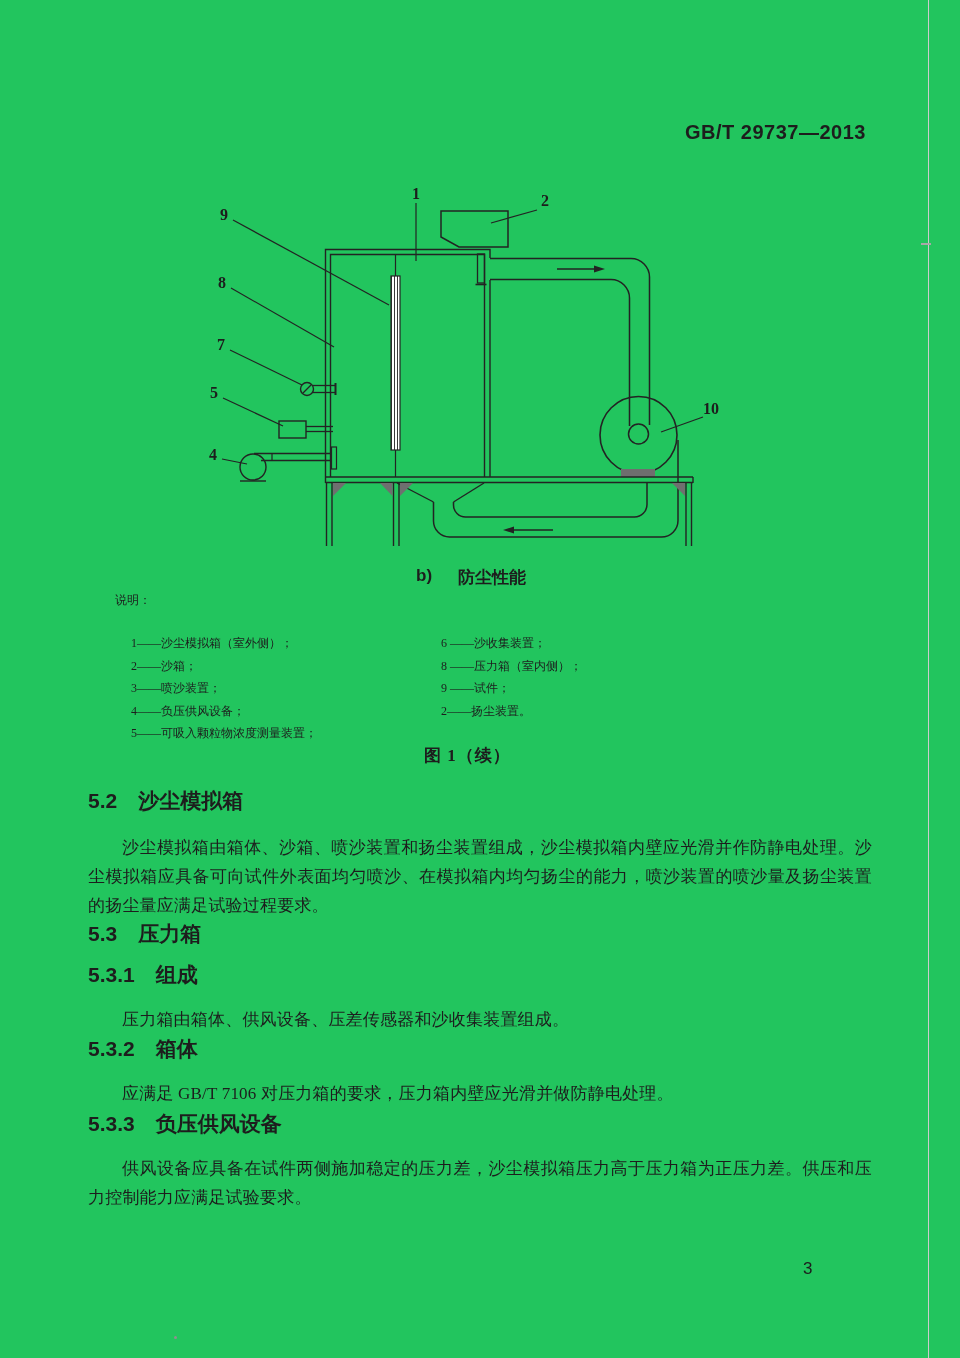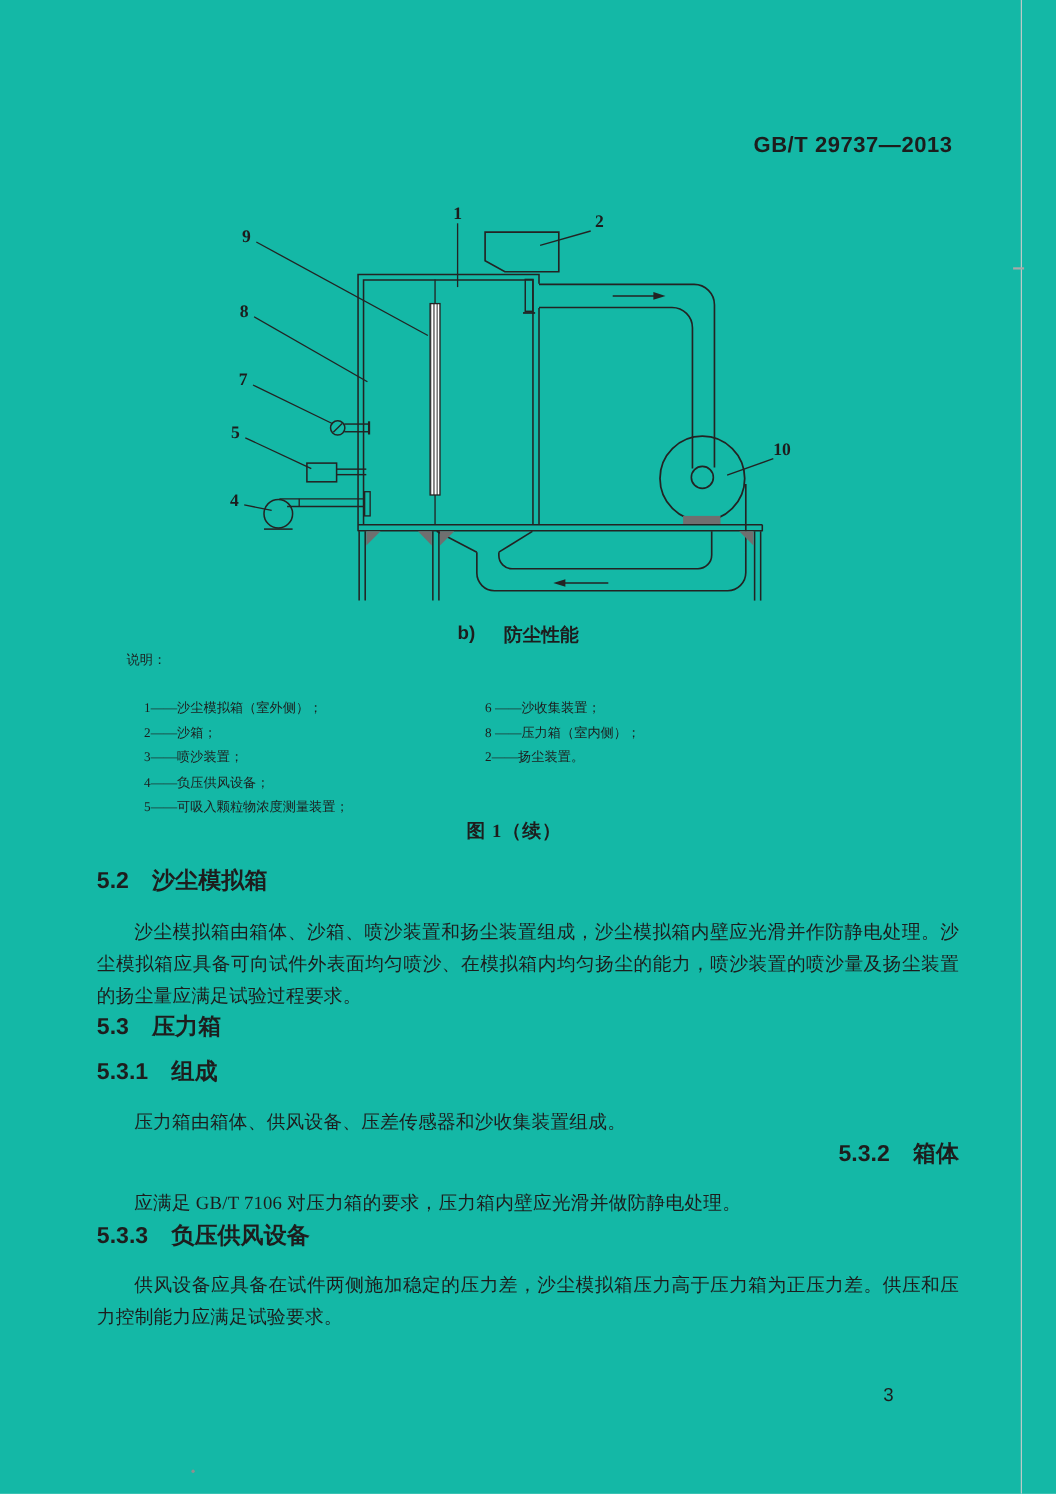--- a/index.html
+++ b/index.html
@@ -1,21 +1,21 @@
 <!DOCTYPE html>
 <html><head>
 <meta charset="utf-8">
 <style>
   html,body{margin:0;padding:0;}
   body{
     width:960px;height:1358px;background:#fcfcfb;color:#1d1d1d;
     font-family:"Liberation Serif","DejaVu Serif",serif;
     -webkit-font-smoothing:antialiased;
   }
-  .page{position:relative;width:960px;height:1358px;overflow:hidden;background:#14b8a6;}
+  .page{position:relative;width:960px;height:1358px;overflow:hidden;background:#22c55e;}
 
   .doc-header{
     position:absolute;left:685px;top:121px;
     font-family:"Liberation Sans","DejaVu Sans",sans-serif;
     font-weight:bold;font-size:20px;letter-spacing:.5px;white-space:pre;
   }
 
   .fig-svg{position:absolute;left:0;top:0;width:960px;height:580px;}
 
   .fig-subcaption{
@@ -43,21 +43,21 @@
     font-size:21px;font-weight:bold;margin:0;height:20px;line-height:20px;white-space:pre;
   }
   .body-text p{
     margin:0;line-height:29px;text-align:justify;text-indent:2em;
     letter-spacing:.2px;
   }
   .mt-p1{margin-top:22px !important;}
   .h-53{margin-top:4px !important;}
   .h-531{margin-top:21px !important;}
   .p-531{margin-top:20px !important;}
-  .h-532{margin-top:5px !important;text-align:right;}
+  .h-532{margin-top:5px !important;}
   .p-532{margin-top:20px !important;}
   .h-533{margin-top:6px !important;}
   .p-533{margin-top:20px !important;}
 
   .page-number{position:absolute;left:803px;top:1259px;font-size:17px;font-family:"Liberation Sans","DejaVu Sans",sans-serif;}
 
   .scan-line{position:absolute;left:928px;top:0;width:1px;height:1358px;background:#cccccc;}
   .scan-tick{position:absolute;left:921px;top:243px;width:10px;height:2px;background:#a8a8a8;}
   .speck{position:absolute;left:174px;top:1336px;width:3px;height:3px;background:#8f8f8f;border-radius:50%;}
 
@@ -206,20 +206,21 @@
       <ul class="legend-left">
         <li>1——沙尘模拟箱（室外侧）；</li>
         <li>2——沙箱；</li>
         <li>3——喷沙装置；</li>
         <li>4——负压供风设备；</li>
         <li>5——可吸入颗粒物浓度测量装置；</li>
       </ul>
       <ul class="legend-right">
         <li>6 ——沙收集装置；</li>
         <li>8 ——压力箱（室内侧）；</li>
+        <li>9 ——试件；</li>
         <li>2——扬尘装置。</li>
       </ul>
     </div>
   </div>
 
   <div class="fig-caption">图 1（续）</div>
 
   <div class="body-text">
     <h3>5.2　沙尘模拟箱</h3>
     <p class="mt-p1">沙尘模拟箱由箱体、沙箱、喷沙装置和扬尘装置组成，沙尘模拟箱内壁应光滑并作防静电处理。沙尘模拟箱应具备可向试件外表面均匀喷沙、在模拟箱内均匀扬尘的能力，喷沙装置的喷沙量及扬尘装置的扬尘量应满足试验过程要求。</p>

